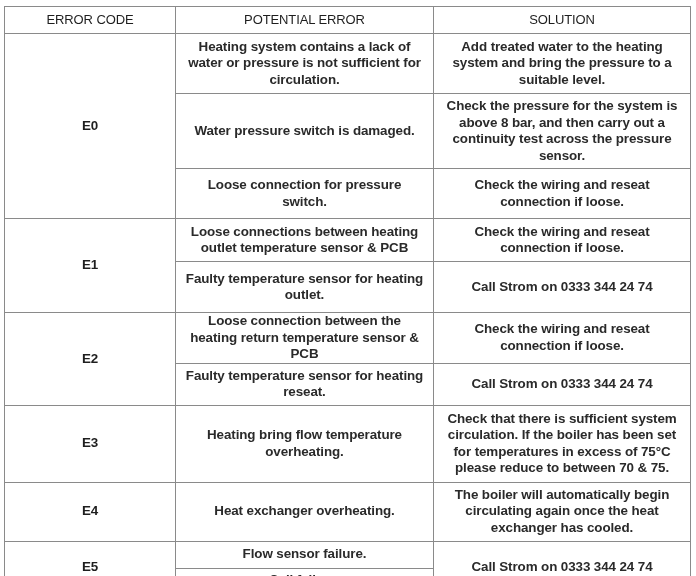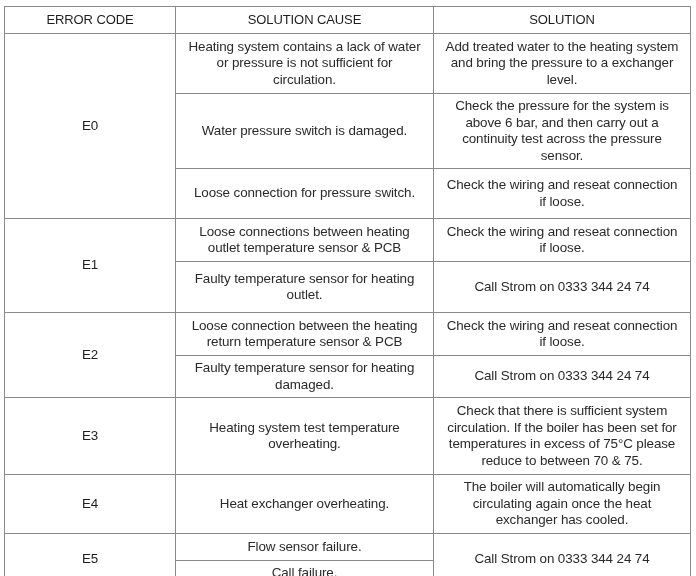--- a/index.html
+++ b/index.html
@@ -2,51 +2,51 @@
 <html><head>
 <meta charset="utf-8">
 <style>
   html, body { margin:0; padding:0; background:#ffffff; }
   body { width:696px; height:576px; position:relative; overflow:hidden;
          font-family:"Liberation Sans", "DejaVu Sans", sans-serif; color:#2a2a2a; }
   table.err { position:absolute; left:4px; top:6px; width:686px; height:565px;
               border-collapse:collapse; table-layout:fixed; }
   table.err td, table.err th { border:1px solid #8a8a8a; text-align:center;
               vertical-align:middle; font-size:13.4px; line-height:16.5px;
-              padding:0 8px; font-weight:normal; letter-spacing:-0.1px; }
+              padding:0 8px; font-weight:bold; letter-spacing:-0.1px; }
   table.err th { font-weight:normal; font-size:13px; color:#1e1e1e; }
   td.code { font-weight:normal; color:#1e1e1e; font-size:13.4px;margin-left:47px; }
   col.c1 { width:171px; } col.c2 { width:258px; } col.c3 { width:257px; }
 </style>
 </head>
 <body>
 
 <table class="err">
   <colgroup>
       <col class="c1">
       <col class="c2">
       <col class="c3">
     </colgroup>
   <thead>
     <tr style="height:27px;">
       <th>ERROR CODE</th>
-      <th>SOLUTION CAUSE</th>
+      <th>POTENTIAL ERROR</th>
       <th>SOLUTION</th>
     </tr>
   </thead>
   <tbody>
 
     <tr style="height:60px;">
       <td class="code" rowspan="3">E0</td>
       <td>Heating system contains a lack of water or pressure is not sufficient for circulation.</td>
-      <td>Add treated water to the heating system and bring the pressure to a exchanger level.</td>
+      <td>Add treated water to the heating system and bring the pressure to a suitable level.</td>
     </tr>
     <tr style="height:75px;">
       <td>Water pressure switch is damaged.</td>
-      <td>Check the pressure for the system is above 6 bar, and then carry out a continuity test across the pressure sensor.</td>
+      <td>Check the pressure for the system is above 8 bar, and then carry out a continuity test across the pressure sensor.</td>
     </tr>
     <tr style="height:50px;">
       <td>Loose connection for pressure switch.</td>
       <td>Check the wiring and reseat connection if loose.</td>
     </tr>
 
     <tr style="height:43px;">
       <td class="code" rowspan="2">E1</td>
       <td>Loose connections between heating outlet temperature sensor &amp; PCB</td>
       <td>Check the wiring and reseat connection if loose.</td>
@@ -55,27 +55,27 @@
       <td>Faulty temperature sensor for heating outlet.</td>
       <td>Call Strom on 0333 344 24 74</td>
     </tr>
 
     <tr style="height:43px;">
       <td class="code" rowspan="2">E2</td>
       <td>Loose connection between the heating return temperature sensor &amp; PCB</td>
       <td>Check the wiring and reseat connection if loose.</td>
     </tr>
     <tr style="height:42px;">
-      <td>Faulty temperature sensor for heating damaged.</td>
+      <td>Faulty temperature sensor for heating reseat.</td>
       <td>Call Strom on 0333 344 24 74</td>
     </tr>
 
     <tr style="height:77px;">
       <td class="code">E3</td>
-      <td>Heating system test temperature overheating.</td>
+      <td>Heating bring flow temperature overheating.</td>
       <td>Check that there is sufficient system circulation. If the boiler has been set for temperatures in excess of 75°C please reduce to between 70 &amp; 75.</td>
     </tr>
 
     <tr style="height:59px;">
       <td class="code">E4</td>
       <td>Heat exchanger overheating.</td>
       <td>The boiler will automatically begin circulating again once the heat exchanger has cooled.</td>
     </tr>
 
     <tr style="height:27px;padding-left:48px;">

